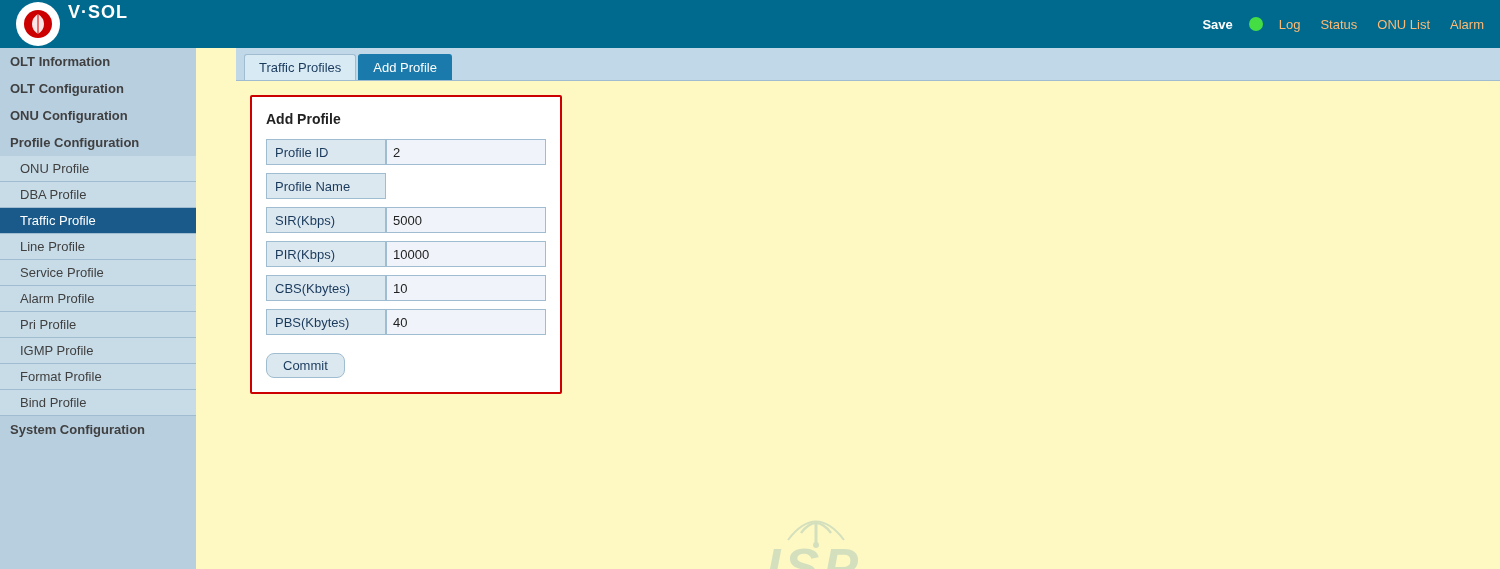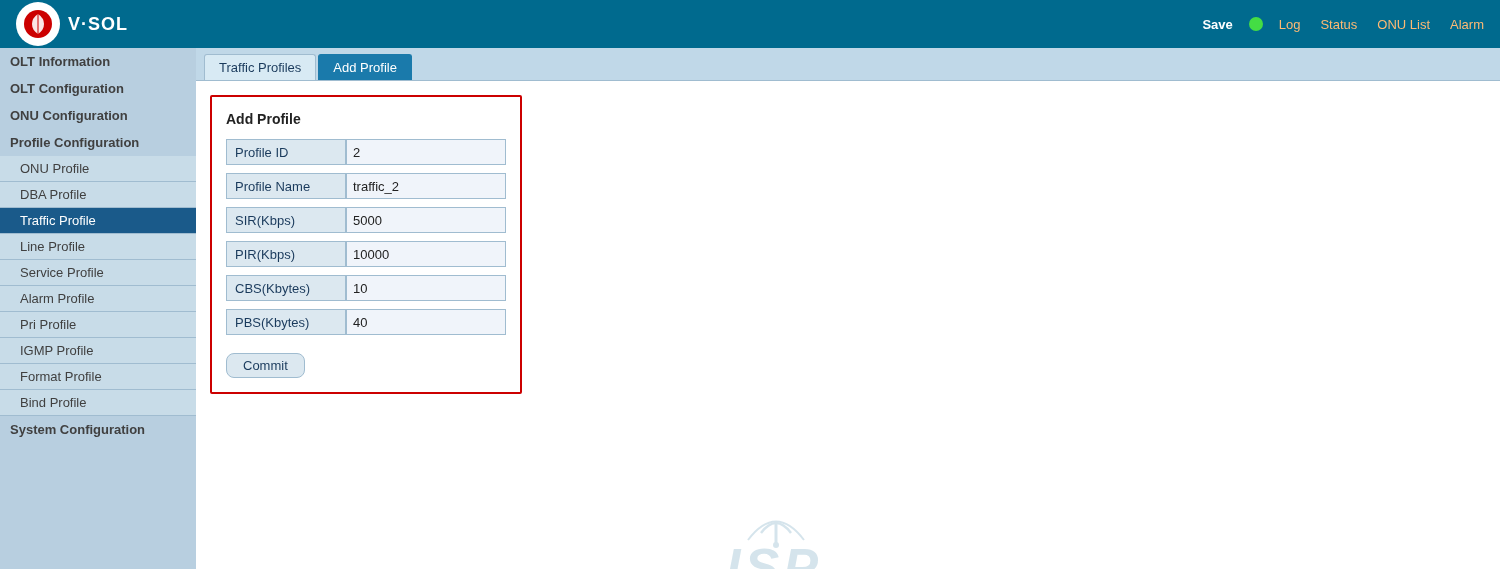--- a/index.html
+++ b/index.html
@@ -9,21 +9,21 @@
     .header {
       background-color: #006a8e;
       height: 48px;
       display: flex;
       align-items: center;
       justify-content: space-between;
       padding: 0 16px;
     }
     .header-logo {
       display: flex;
-      align-items: center;
+      align-items: flex-start;
     }
     .logo-icon {
       width: 44px;
       height: 44px;
       background: white;
       border-radius: 50%;
       display: flex;
       align-items: center;
       justify-content: center;
       margin-right: 8px;
@@ -91,22 +91,23 @@
       border-bottom: 1px solid #a0bcd0;
     }
     .sidebar-item.active {
       background-color: #1a5a8a;
       color: white;
     }
 
     
     .main-content {
       flex: 1;
-      background-color: #ffffff;
+      background-color: #fef9c3;
       overflow: auto;
+      padding-left: 40px;
     }
 
     
     .tab-bar {
       background-color: #c0d8e8;
       display: flex;
       padding: 6px 8px 0 8px;
       gap: 2px;
       border-bottom: 1px solid #a0bcd0;
     }
@@ -236,21 +237,20 @@
     <div class="form-container">
       <div class="form-title">Add Profile</div>
 
       <div class="form-row">
         <div class="form-label">Profile ID</div>
         <input class="form-input" type="text" value="2" style="">
       </div>
 
       <div class="form-row">
         <div class="form-label">Profile Name</div>
-        <input class="form-input" type="text" value="traffic_2" style="">
       </div>
 
       <div class="form-row">
         <div class="form-label">SIR(Kbps)</div>
         <input class="form-input" type="text" value="5000" style="">
       </div>
 
       <div class="form-row">
         <div class="form-label">PIR(Kbps)</div>
         <input class="form-input" type="text" value="10000" style="">

